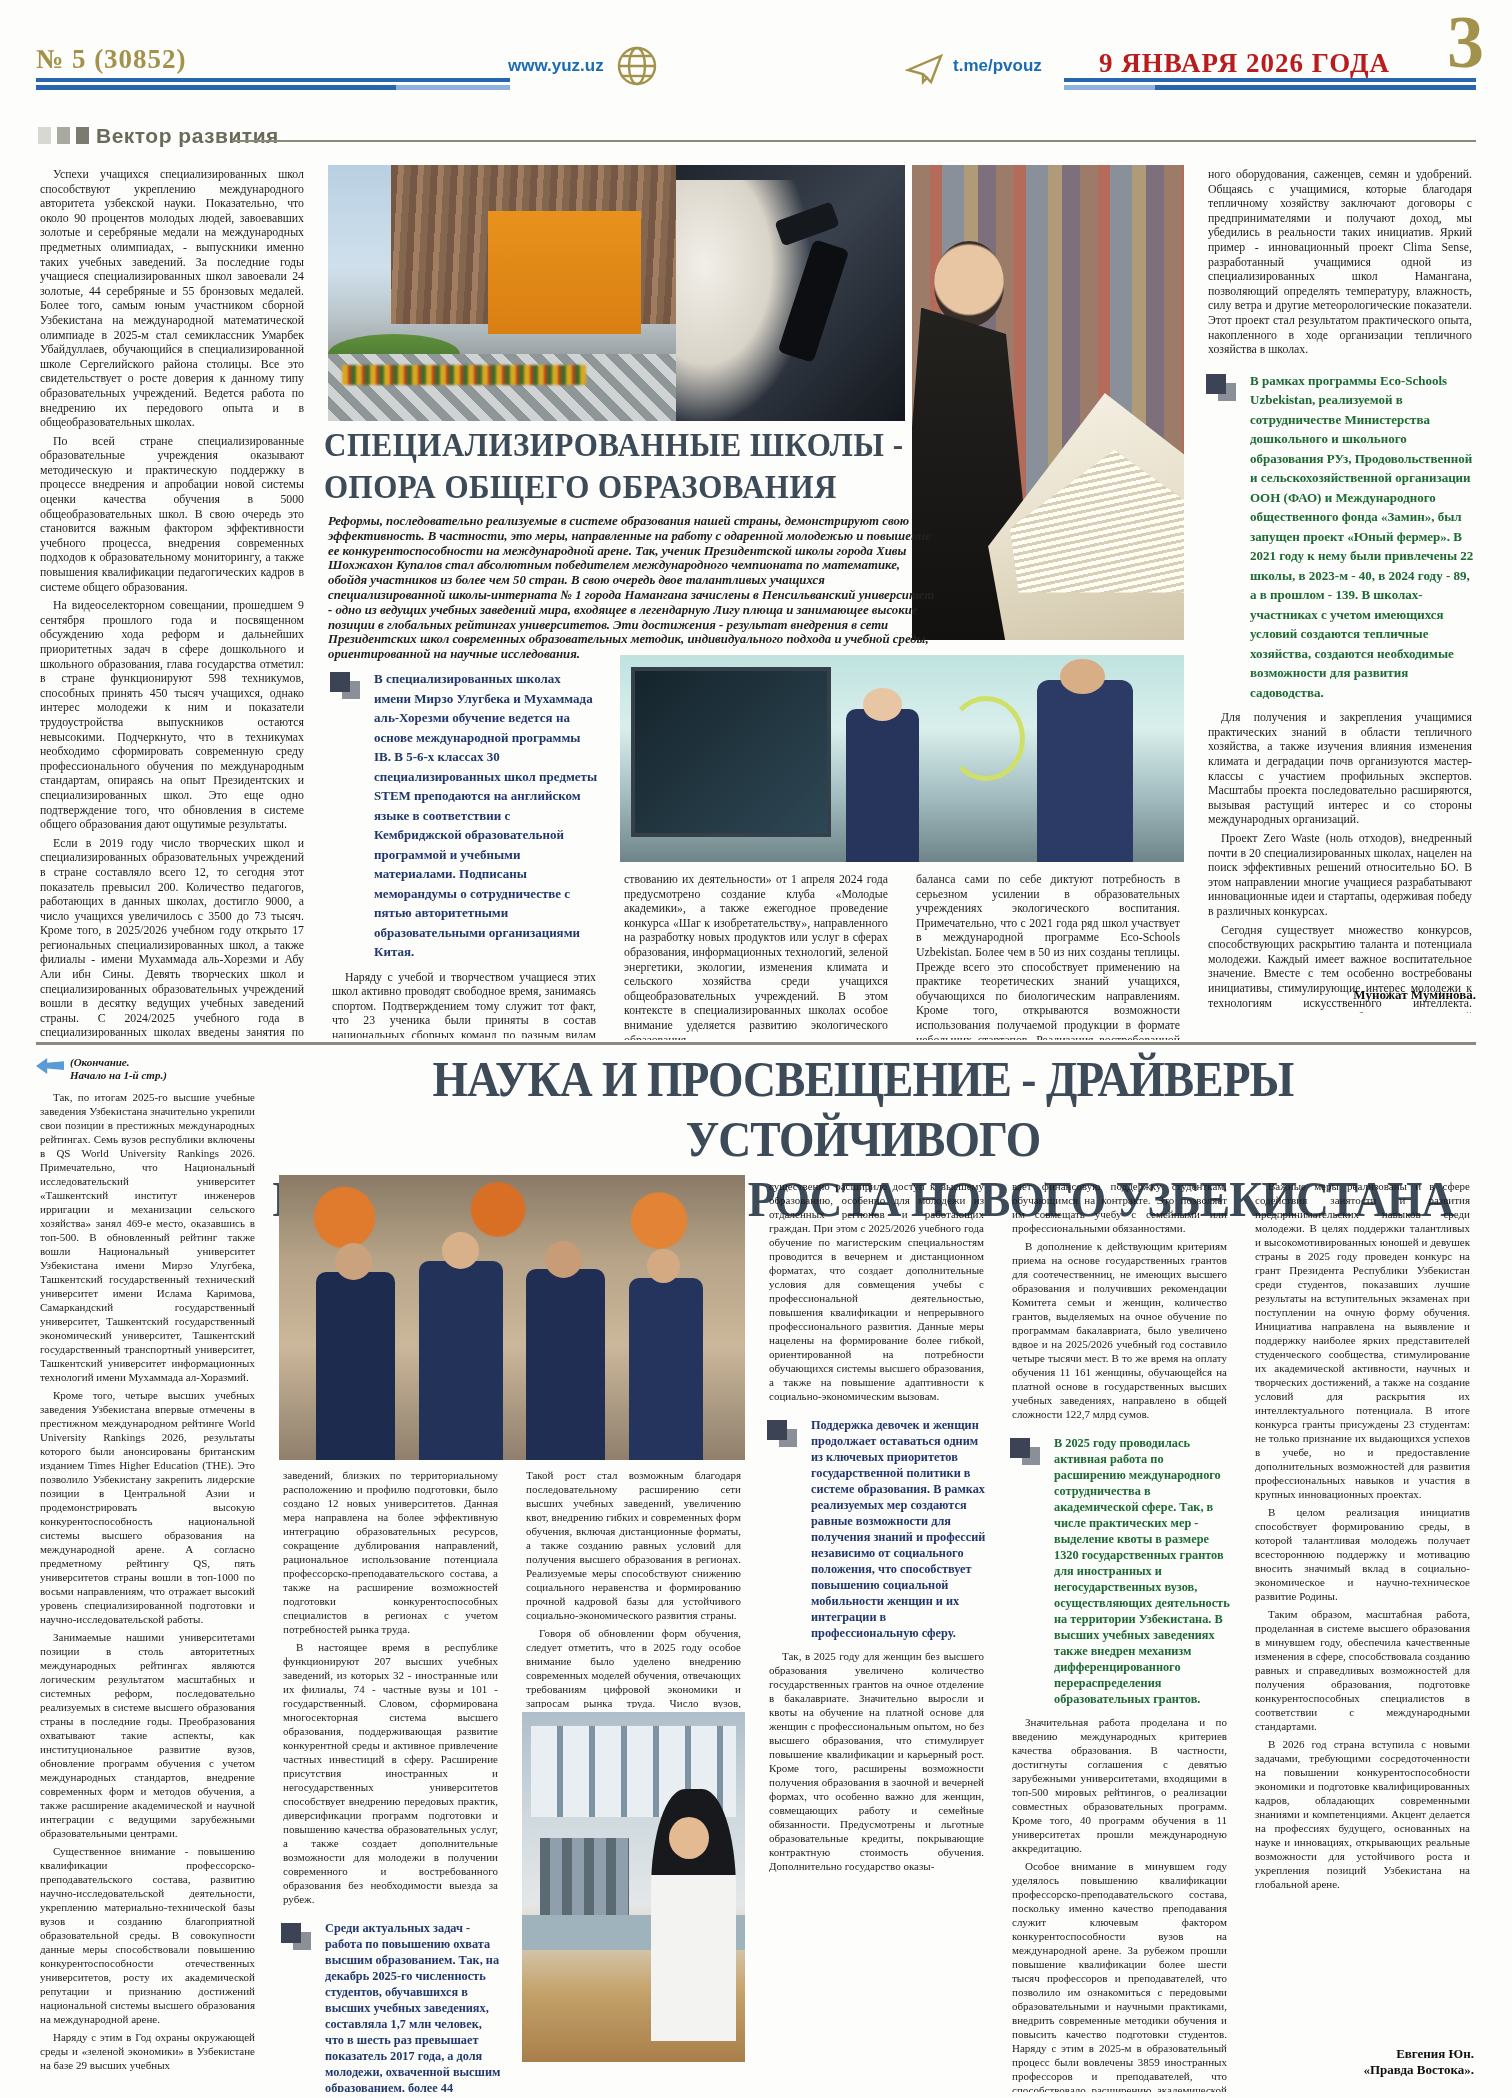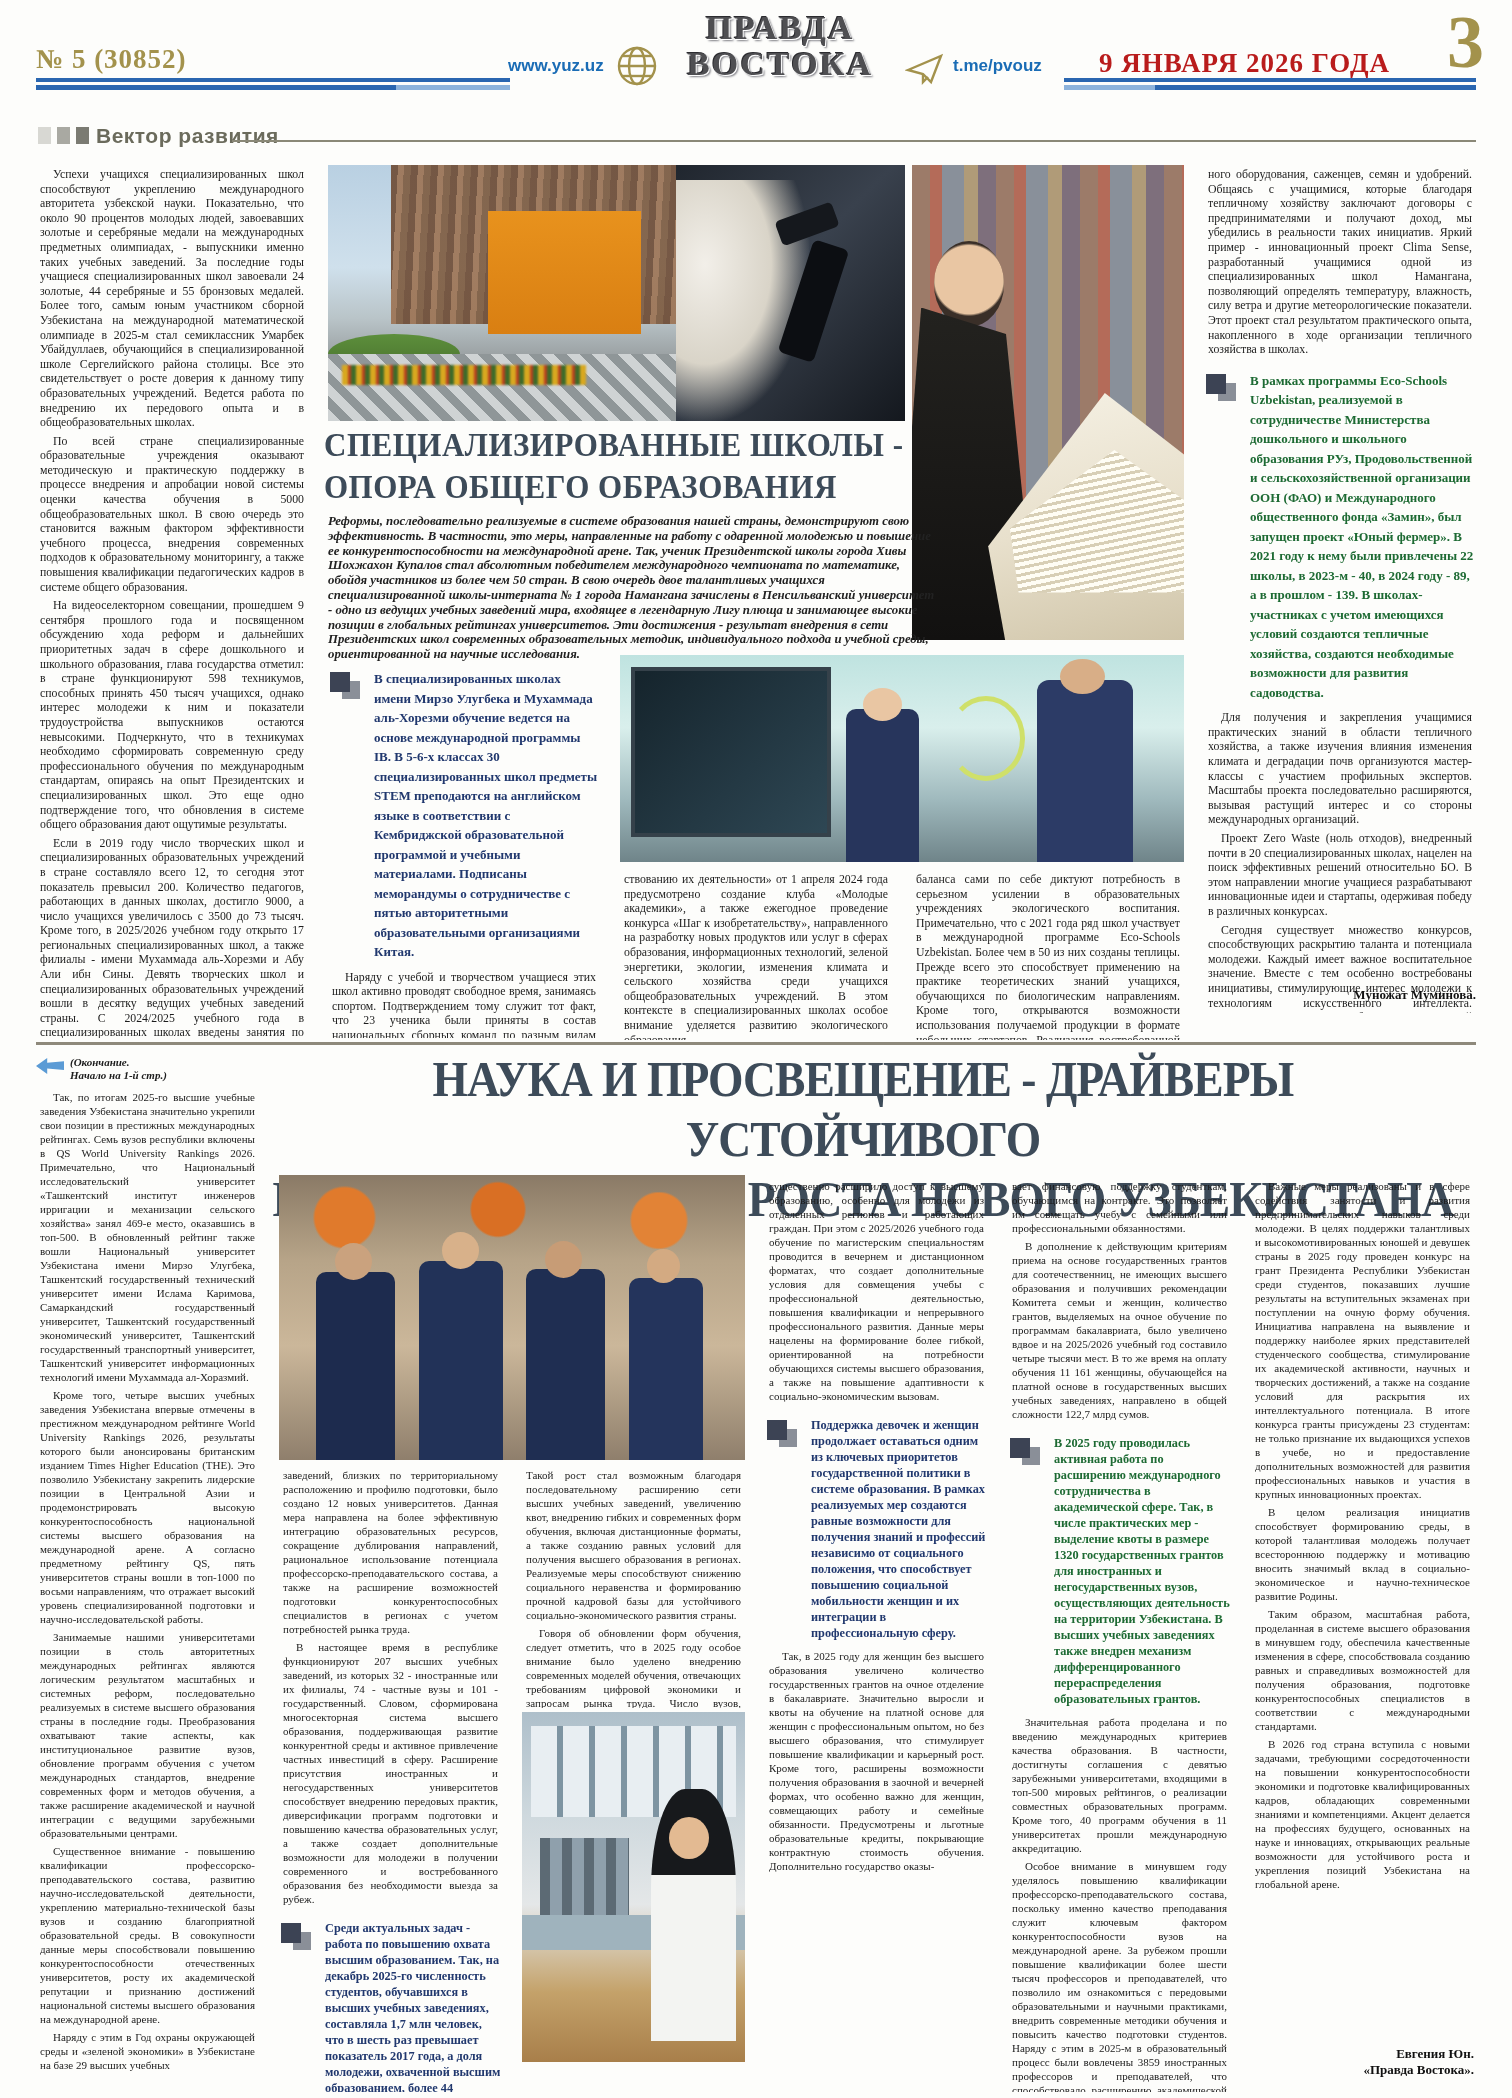--- a/index.html
+++ b/index.html
@@ -110,24 +110,20 @@
     <svg width="42" height="46" viewBox="0 0 42 46">
         <g fill="none" stroke="#a3924c" stroke-width="2.4">
       <circle cx="21" cy="24" r="18"></circle>
           <ellipse cx="21" cy="24" rx="8" ry="18"></ellipse>
       <line x1="3" y1="24" x2="39" y2="24"></line>
           <line x1="6" y1="14" x2="36" y2="14"></line>
           <line x1="6" y1="34" x2="36" y2="34"></line>
     </g>
       </svg>
   </span>
-  <div class="logo">
-    <div>ПРАВДА</div>
-    <div>ВОСТОКА</div>
-  </div>
   <span class="plane">
     <svg width="40" height="40" viewBox="0 0 40 40">
         <g fill="none" stroke="#a3924c" stroke-width="2.4">
       <path d="M3 22 L36 8 L26 34 L18 26 Z"></path>
           <path d="M18 26 L18 34 L23 29"></path>
     </g>
       </svg>
   </span>
   <div class="weblink" id="tg">t.me/pvouz</div>
   <div class="date">9 ЯНВАРЯ 2026 ГОДА</div>

